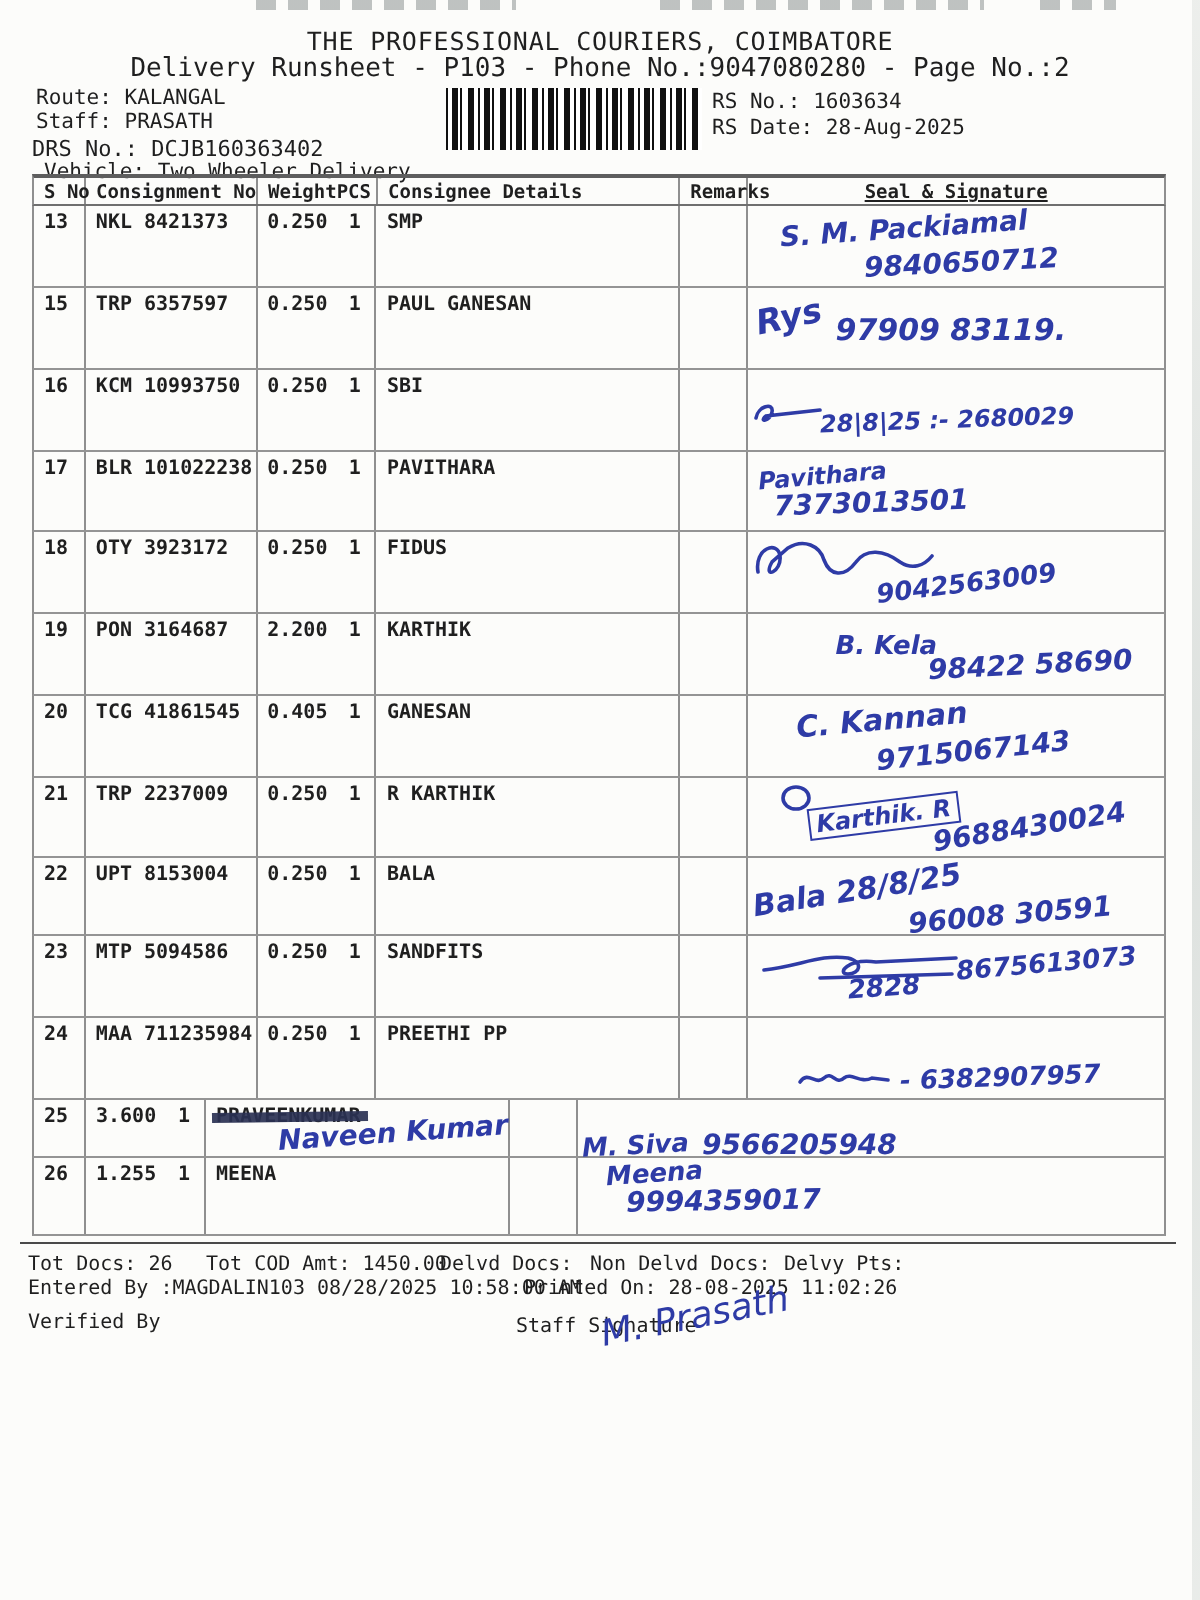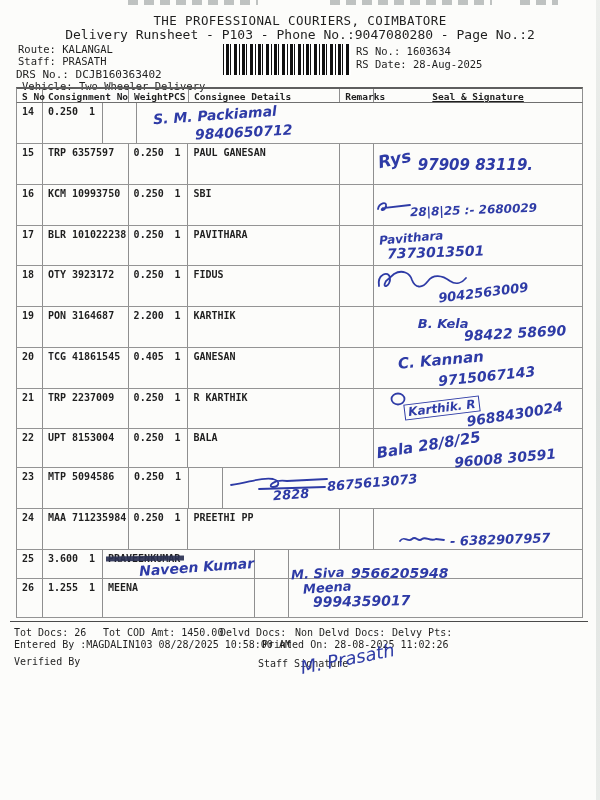--- a/index.html
+++ b/index.html
@@ -122,25 +122,27 @@
       <div class="cell cwp">
           <span>Weight</span>
           <span>PCS</span>
         </div>
       <div class="cell c5">Consignee Details</div>
       <div class="cell c6">Remarks</div>
       <div class="cell c7">Seal &amp; Signature</div>
     </div>
 
     <div class="trow r14">
-      <div class="cell c1">14</div>
-      <div class="cell cwp">
-          <span>0.250</span>
-          <span>1</span>
-        </div>
+      <div class="cell c1">13</div>
+      <div class="cell c2">NKL 8421373</div>
+      <div class="cell cwp">
+          <span>0.250</span>
+          <span>1</span>
+        </div>
+      <div class="cell c5">SMP</div>
       <div class="cell c6"></div>
       <div class="cell c7">
         <span class="hw sg14a">S. M. Packiamal</span>
         <span class="hw sg14b">9840650712</span>
       </div>
     </div>
 
     <div class="trow r15">
       <div class="cell c1">15</div>
       <div class="cell c2">TRP 6357597</div>
@@ -268,20 +270,21 @@
       </div>
     </div>
 
     <div class="trow r23">
       <div class="cell c1">23</div>
       <div class="cell c2">MTP 5094586</div>
       <div class="cell cwp">
           <span>0.250</span>
           <span>1</span>
         </div>
+      <div class="cell c5">SANDFITS</div>
       <div class="cell c6"></div>
       <div class="cell c7">
         <svg class="fl sg23f" width="100" height="16" viewBox="0 0 100 16">
             <path d="M2 10 C20 8 30 2 44 4 C52 6 50 12 44 12 C38 12 44 4 58 6 L98 4"></path>
             <path d="M30 14 L96 12"></path>
           </svg>
         <span class="hw sg23a">2828</span>
         <span class="hw sg23b">8675613073</span>
       </div>
     </div>

